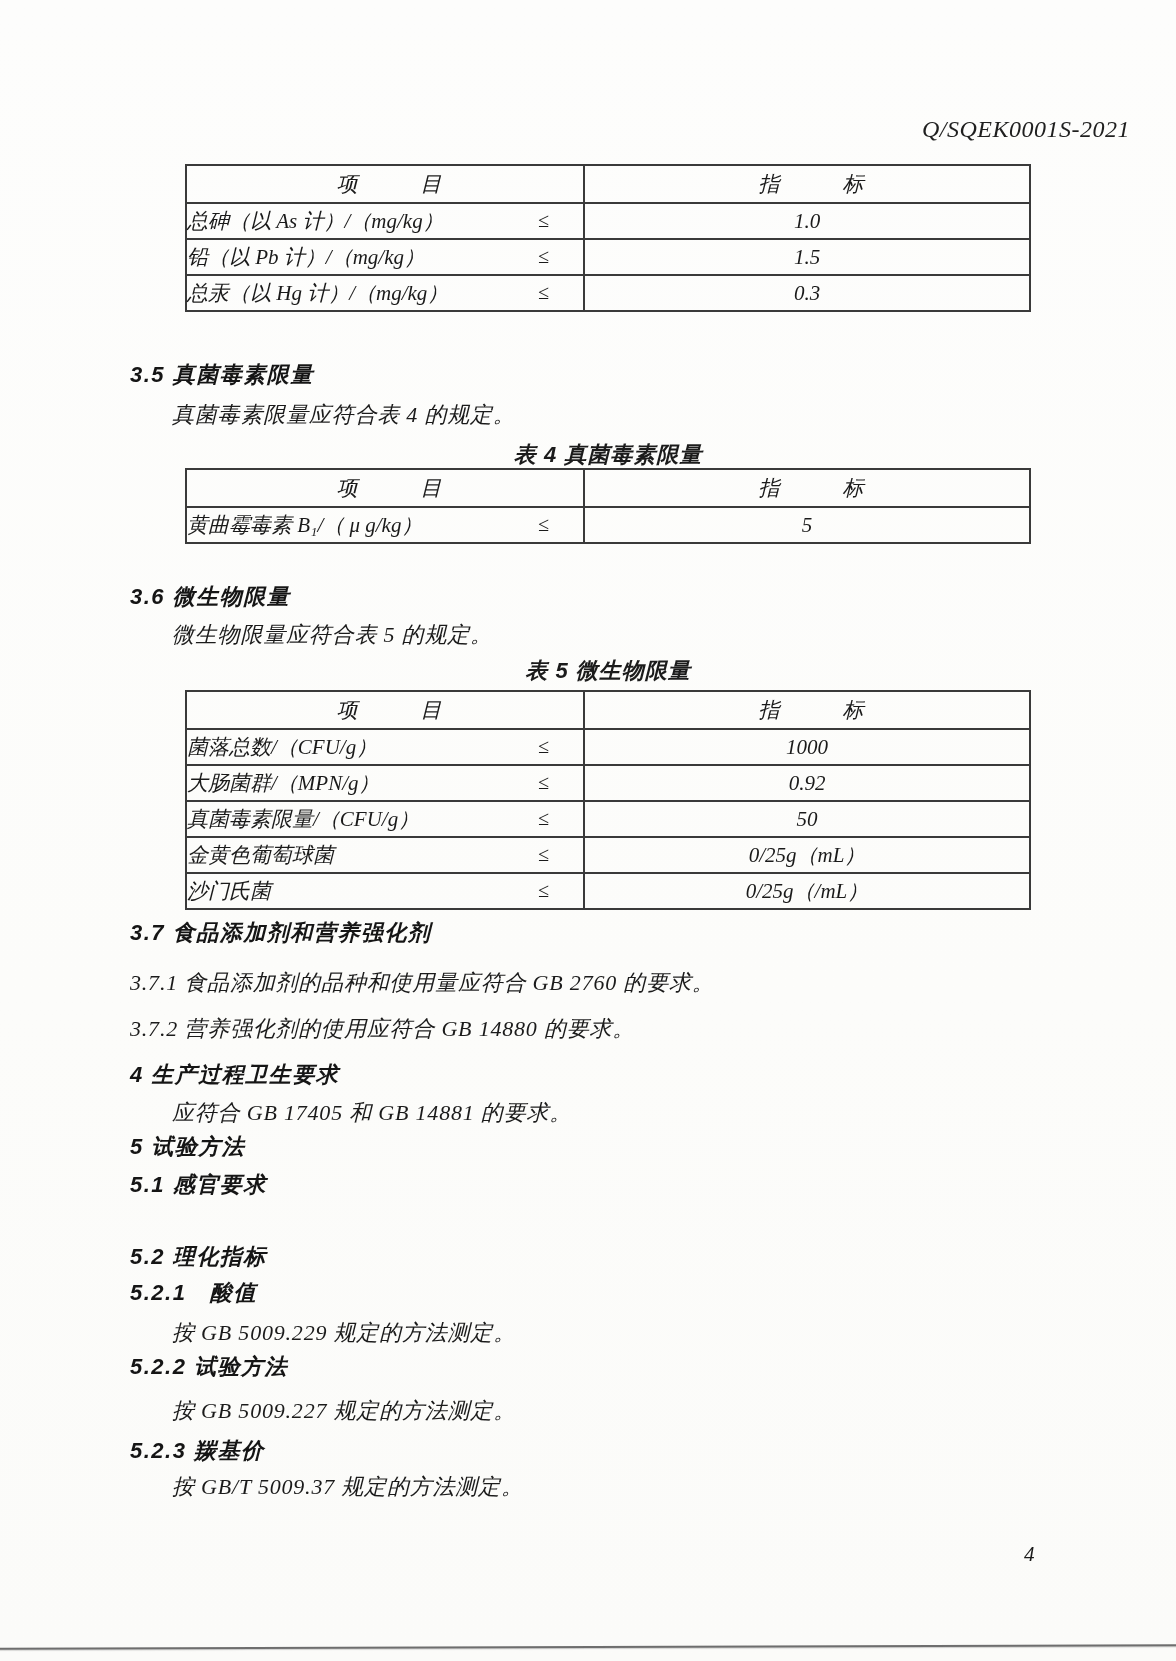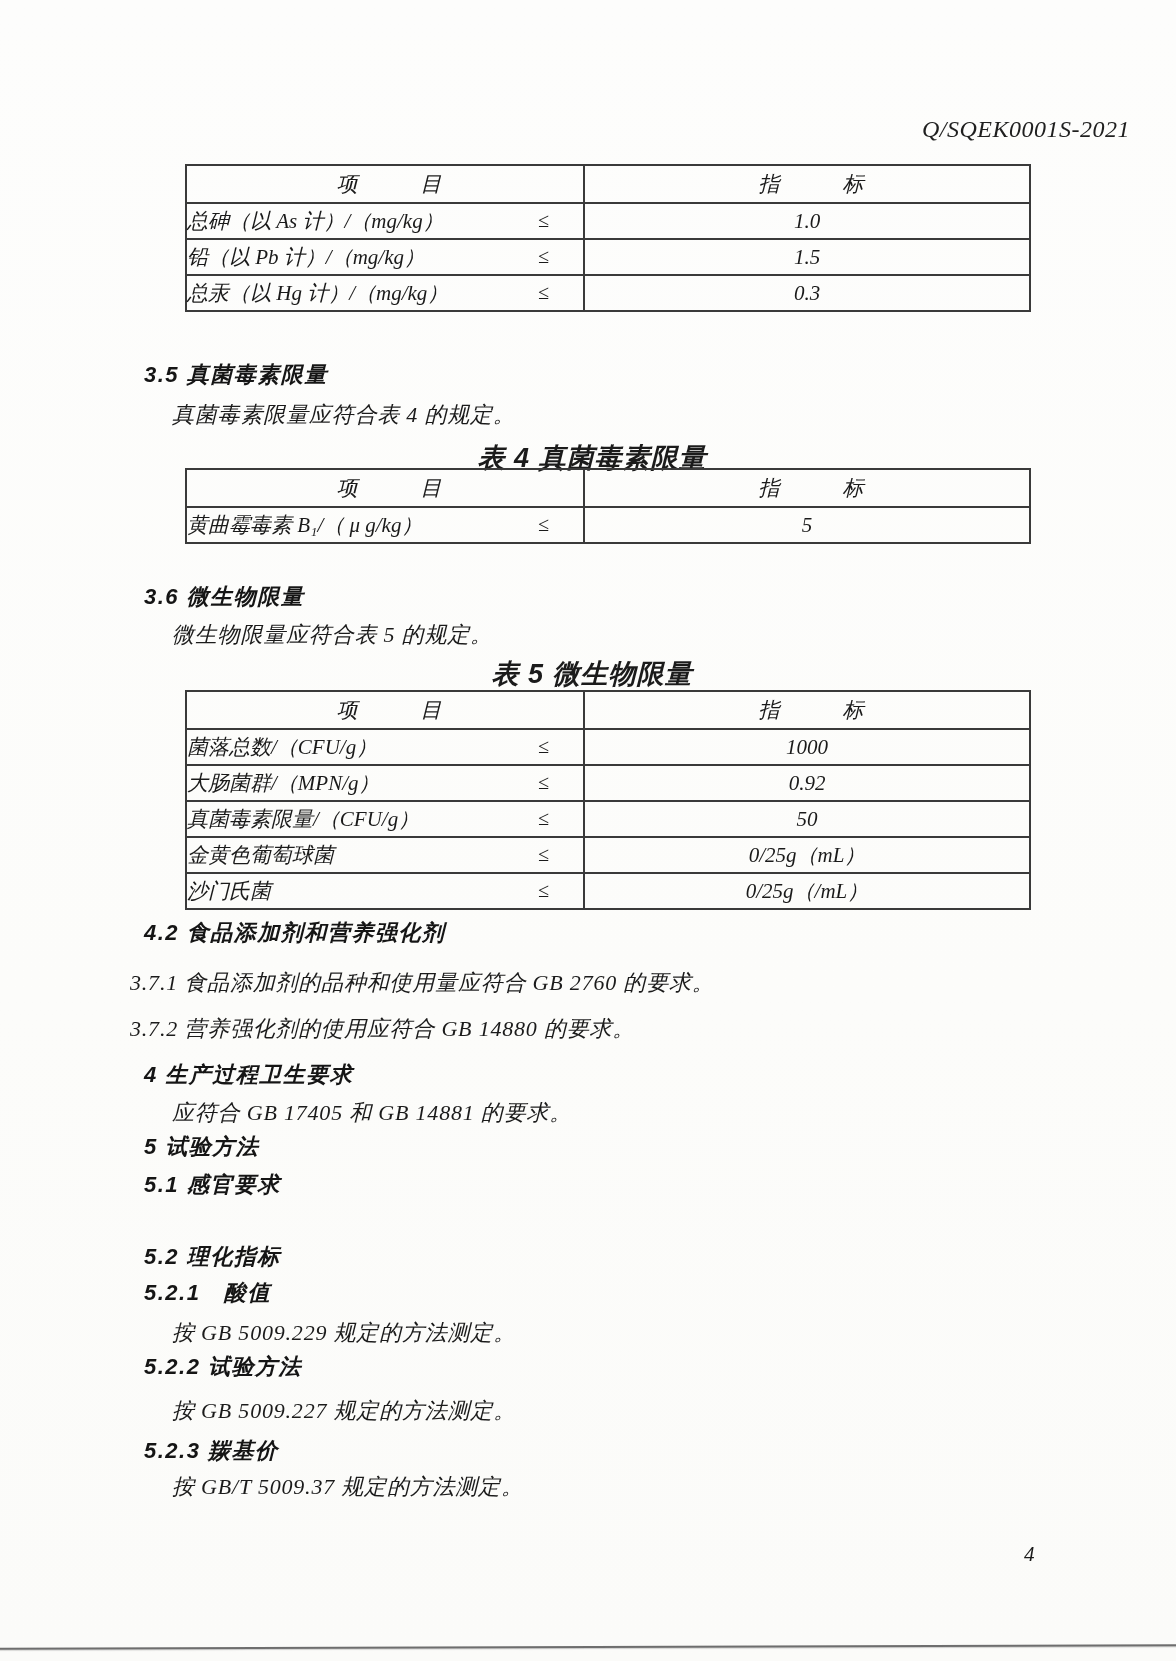--- a/index.html
+++ b/index.html
@@ -32,34 +32,34 @@
     padding-left:8px;
   }
   td.item-cell { position:relative; padding-left:16px; text-align:left; }
   td.item-cell .op {
     position:absolute; right:34px; top:50%; transform:translateY(-52%);
     font-size:20px;
   }
   td.val-cell { text-align:center; }
   
   .h {
-    position:absolute; left:144px;
+    position:absolute; left:130px;
     font-family:"Liberation Sans","DejaVu Sans",sans-serif;
     font-weight:bold; font-size:22px; color:#151515; letter-spacing:1.5px;
     white-space:pre;
   }
   .p {
     position:absolute; left:130px;
     font-size:22px; letter-spacing:0.8px; white-space:pre;
   }
   .p.indent { left:172px; }
   .cap {
-    position:absolute; left:169px; width:846px; text-align:center;
+    position:absolute; left:185px; width:846px; text-align:center;
     font-family:"Liberation Sans","DejaVu Sans",sans-serif;
-    font-weight:bold; font-size:27px; letter-spacing:1px;
+    font-weight:bold; font-size:22px; letter-spacing:1px;
   }
   .page-number { position:absolute; left:1024px; top:1542px; font-size:21px; }
   .bottom-rule {
     position:absolute; left:-4px; top:1646px; width:1184px; height:2px;
     background:#6e6e6e; transform:rotate(-0.18deg);
     box-shadow:0 1px 1px rgba(120,120,120,0.35);
   }
 </style>
 </head>
 <body>
@@ -171,21 +171,21 @@
     <tr>
       <td class="item-cell">
         <span>沙门氏菌</span>
         <span class="op">≤</span>
       </td>
       <td class="val-cell">0/25g（/mL）</td>
     </tr>
   </tbody>
     </table>
 
-  <div class="h" style="top:918px;">4.2 食品添加剂和营养强化剂</div>
+  <div class="h" style="top:918px;">3.7 食品添加剂和营养强化剂</div>
   <div class="p" style="top:968px;">3.7.1 食品添加剂的品种和使用量应符合 GB 2760 的要求。</div>
   <div class="p" style="top:1014px;">3.7.2 营养强化剂的使用应符合 GB 14880 的要求。</div>
 
   <div class="h" style="top:1060px;">4 生产过程卫生要求</div>
   <div class="p indent" style="top:1098px;">应符合 GB 17405 和 GB 14881 的要求。</div>
 
   <div class="h" style="top:1132px;">5 试验方法</div>
   <div class="h" style="top:1170px;">5.1 感官要求</div>
   <div class="h" style="top:1242px;">5.2 理化指标</div>
   <div class="h" style="top:1278px;text-align:center;">5.2.1　酸值</div>

